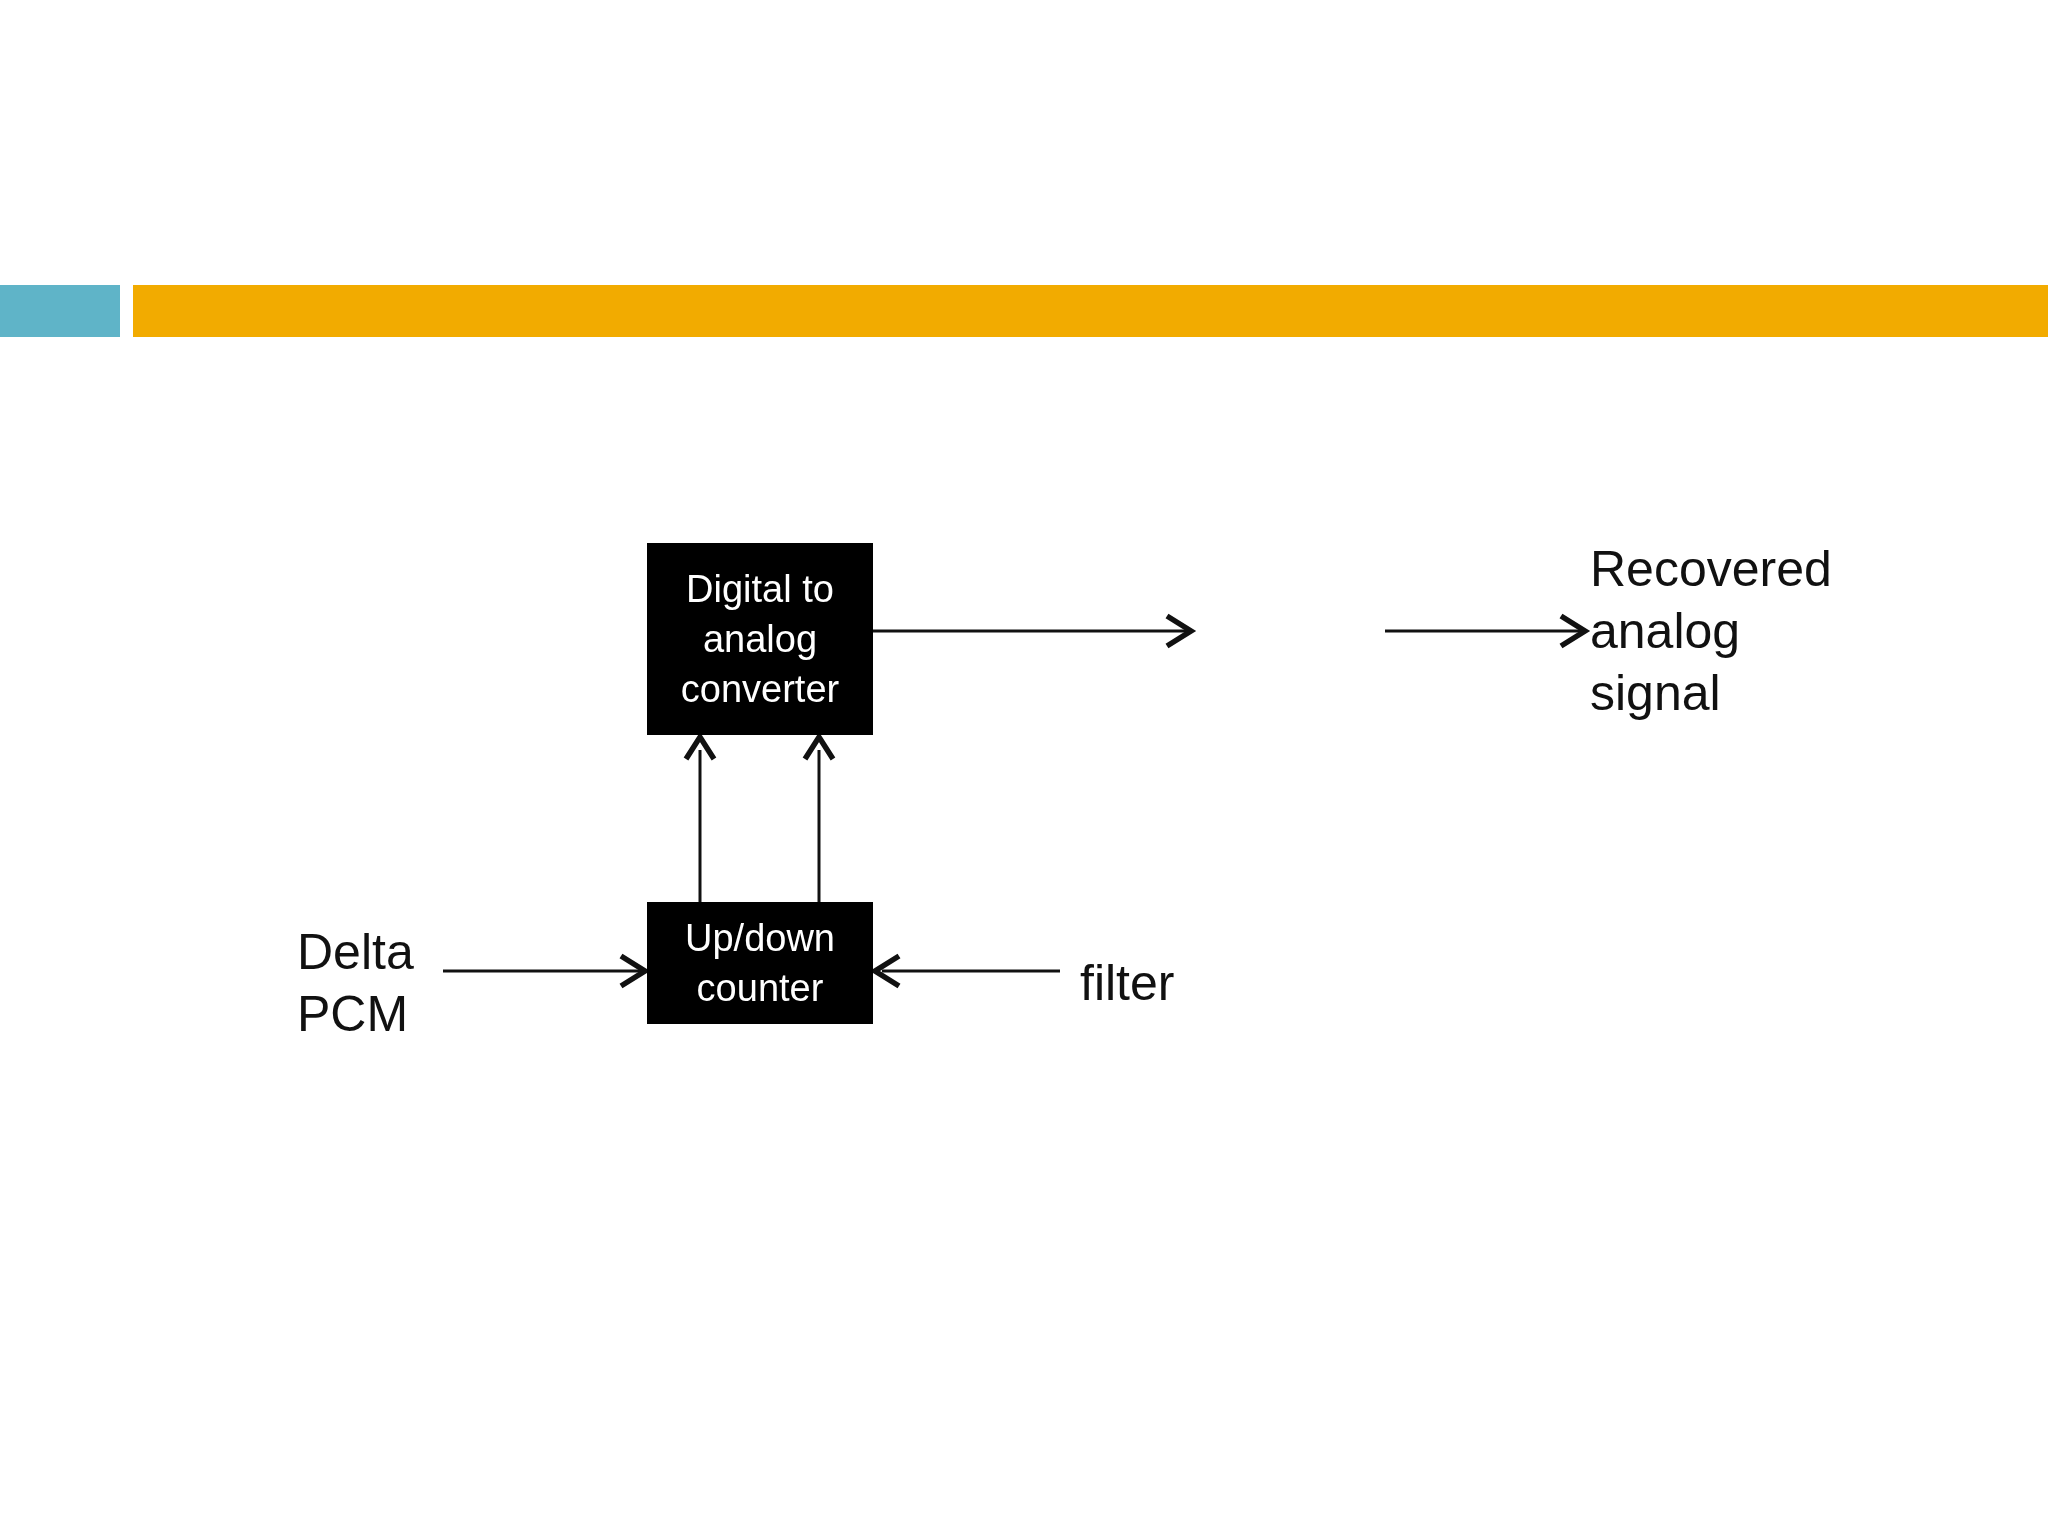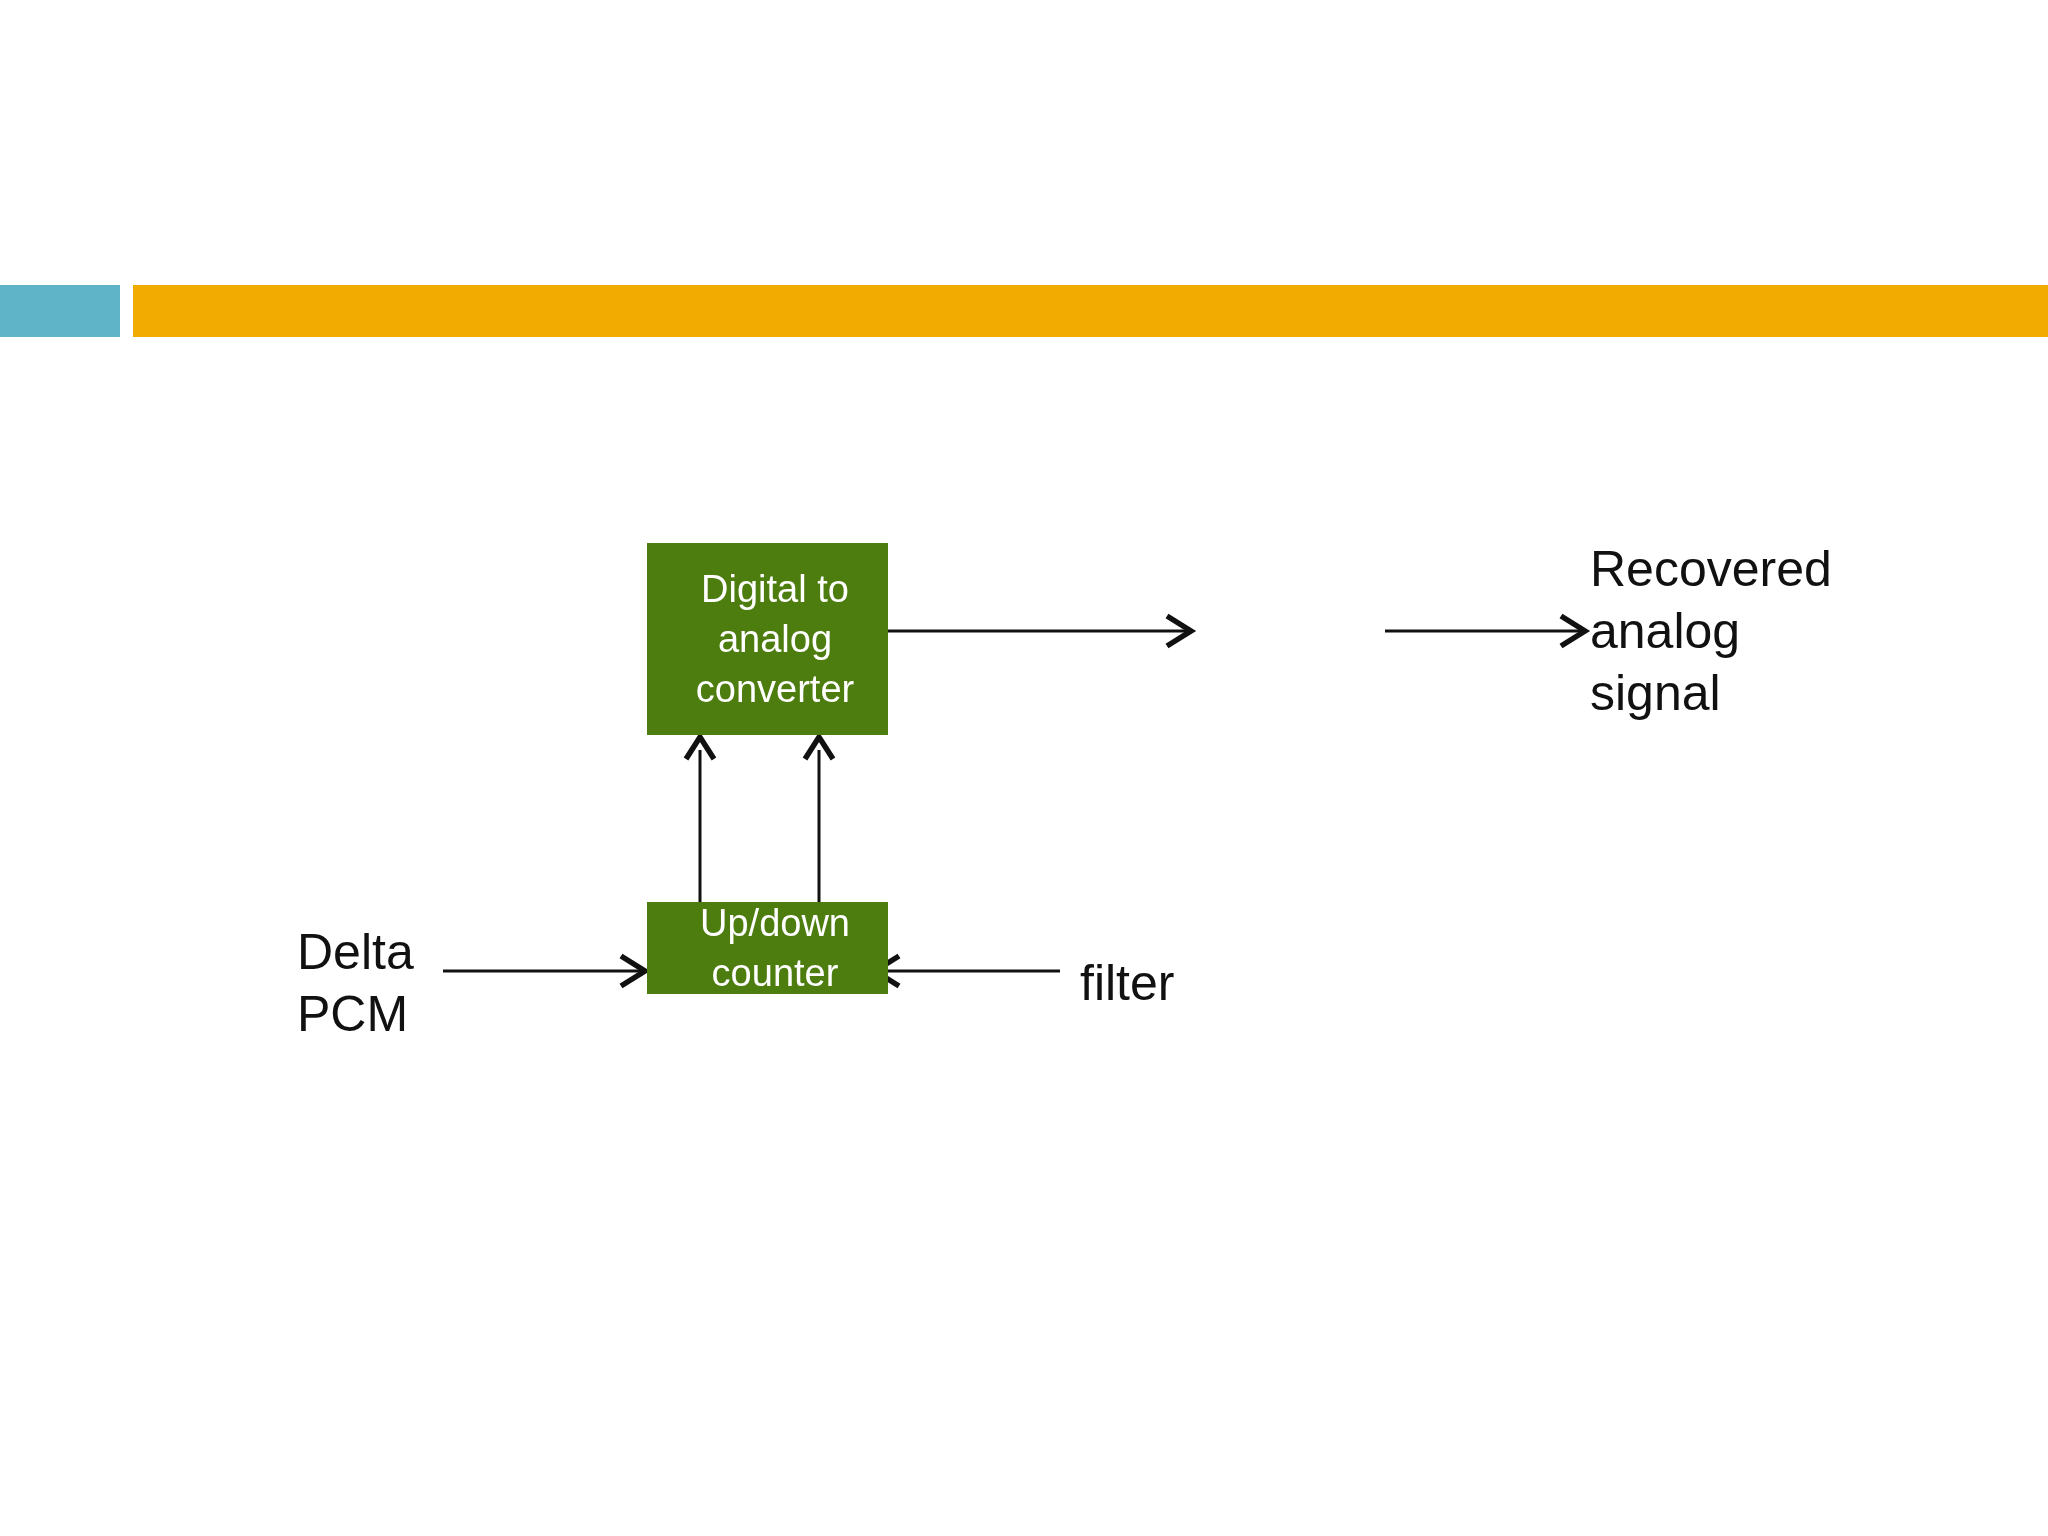--- a/index.html
+++ b/index.html
@@ -34,34 +34,33 @@
     width: 120px;
     background: #5fb4c8;
   }
   .accent-bar.orange {
     left: 133px;
     width: 1915px;
     background: #f2ab00;
   }
   .block {
     position: absolute;
-    background: #4d7c0f;
+    background: #000000;
     color: #ffffff;
     display: flex;
     align-items: center;
     justify-content: center;
     text-align: center;
     font-size: 38px;
     line-height: 50px;
     white-space: pre-line;
-    padding-left: 15px;
   }
   .block.dac     { left: 647px;  top: 543px; width: 226px; height: 192px; }
   .block.lpf     { left: 1193px; top: 543px; width: 192px; height: 174px; }
-  .block.counter { left: 647px;  top: 902px; width: 226px; height: 92px; }
+  .block.counter { left: 647px;  top: 902px; width: 226px; height: 122px; }
   .flow-label {
     position: absolute;
     color: #111111;
     font-size: 50px;
     line-height: 62px;
     white-space: pre-line;
   }
   .flow-label.input  { left: 297px;  top: 915px; margin-top: 6px; }
   .flow-label.clock  { left: 1080px; top: 952px; }
   .flow-label.output { left: 1590px; top: 538px; }

